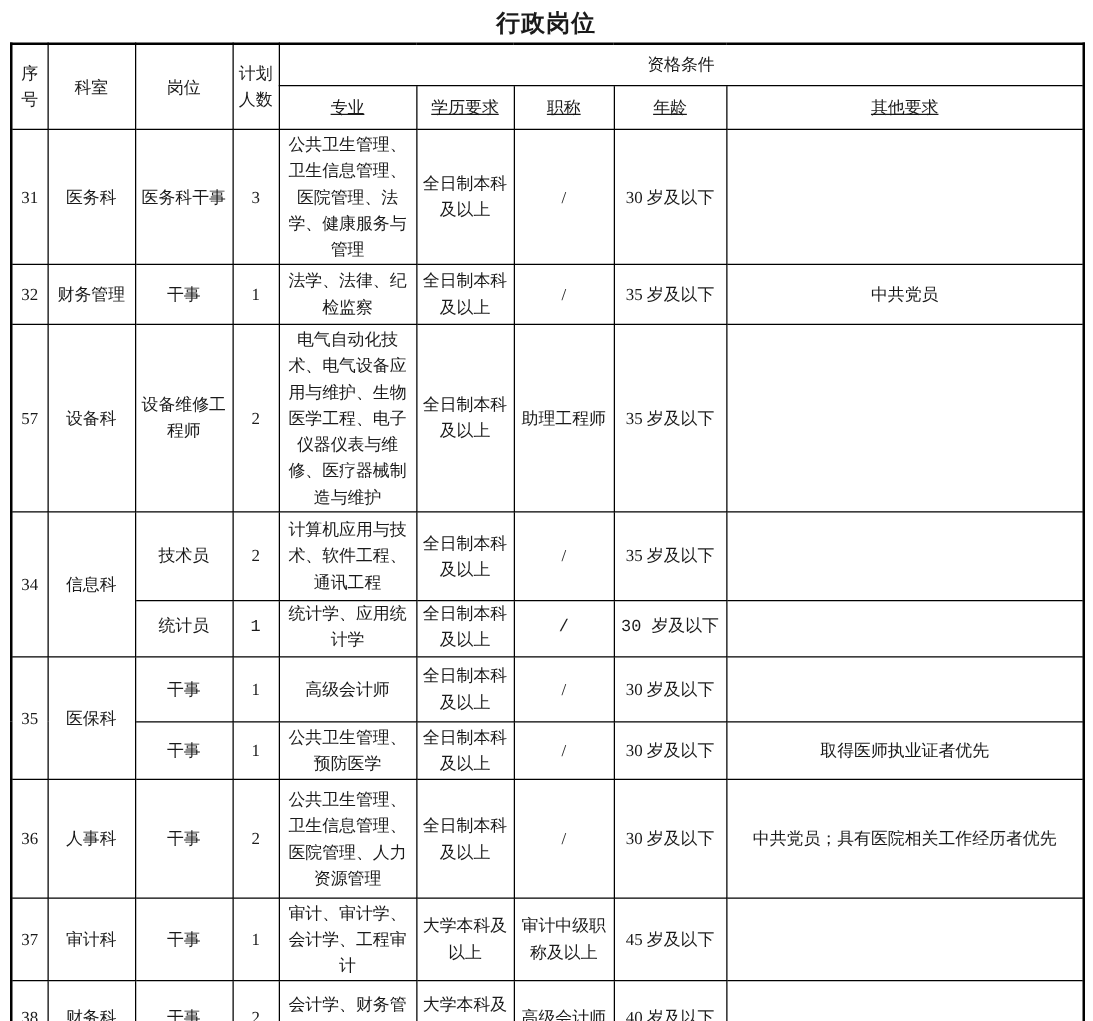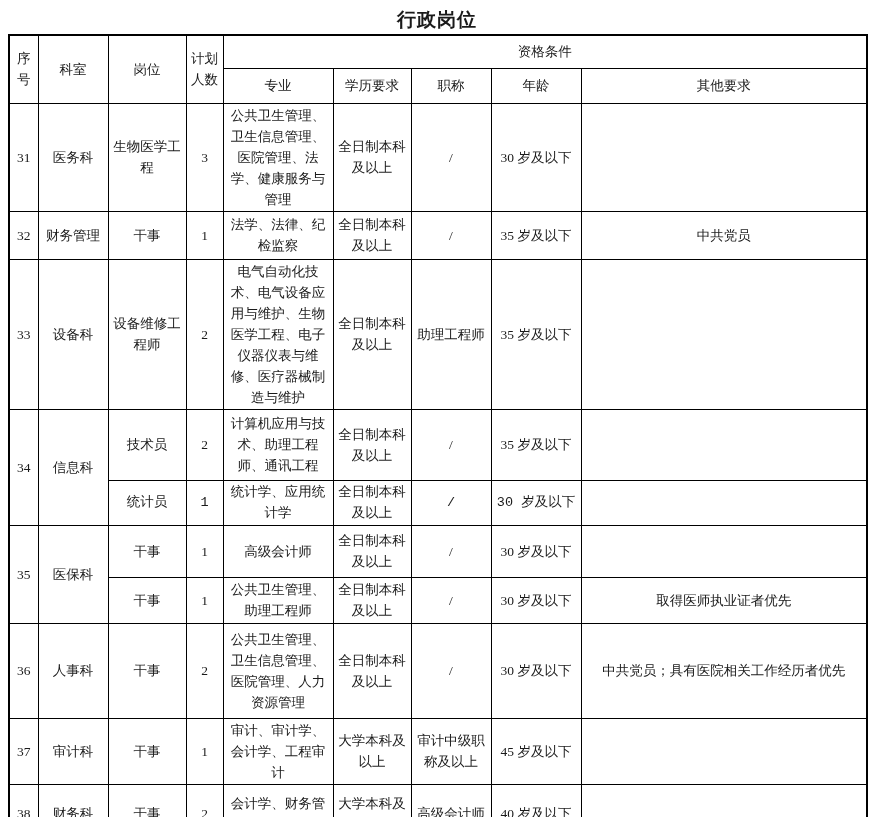--- a/index.html
+++ b/index.html
@@ -38,21 +38,21 @@
     text-align: center;
     vertical-align: middle;
     font-size: 13.5px;
     line-height: 21px;
     font-weight: normal;
     padding: 1px 2px;
     word-break: break-all;
     overflow: hidden;
   }
   tr.hdr1 { height: 33px; margin-left: 24px; }
-  tr.hdr2 { height: 35px; }
+  tr.hdr2 { height: 35px; text-decoration: underline; }
   tr.r31 { height: 87px; }
   tr.r32 { height: 48px; }
   tr.r33 { height: 145px; }
   tr.r34a { height: 71px; }
   tr.r34b { height: 43px; font-family: Liberation Mono, monospace; }
   tr.r35a { height: 52px; }
   tr.r35b { height: 46px; }
   tr.r36 { height: 95px; }
   tr.r37 { height: 55px; }
   tr.r38 { height: 60px; }
@@ -89,21 +89,21 @@
       <th>专业</th>
       <th>学历要求</th>
       <th>职称</th>
       <th>年龄</th>
       <th>其他要求</th>
     </tr>
 
     <tr class="r31">
       <td>31</td>
       <td>医务科</td>
-      <td>生物医学工程</td>
+      <td>医务科干事</td>
       <td>3</td>
       <td>公共卫生管理、卫生信息管理、医院管理、法学、健康服务与管理</td>
       <td>全日制本科及以上</td>
       <td>/</td>
       <td>30 岁及以下</td>
       <td></td>
     </tr>
 
     <tr class="r32">
       <td>32</td>
@@ -111,37 +111,37 @@
       <td>干事</td>
       <td>1</td>
       <td>法学、法律、纪检监察</td>
       <td>全日制本科及以上</td>
       <td>/</td>
       <td>35 岁及以下</td>
       <td>中共党员</td>
     </tr>
 
     <tr class="r33">
-      <td>33</td>
+      <td>57</td>
       <td>设备科</td>
       <td>设备维修工程师</td>
       <td>2</td>
       <td>电气自动化技术、电气设备应用与维护、生物医学工程、电子仪器仪表与维修、医疗器械制造与维护</td>
       <td>全日制本科及以上</td>
       <td>助理工程师</td>
       <td>35 岁及以下</td>
       <td></td>
     </tr>
 
     <tr class="r34a">
       <td rowspan="2">34</td>
       <td rowspan="2">信息科</td>
       <td>技术员</td>
       <td>2</td>
-      <td>计算机应用与技术、助理工程师、通讯工程</td>
+      <td>计算机应用与技术、软件工程、通讯工程</td>
       <td>全日制本科及以上</td>
       <td>/</td>
       <td>35 岁及以下</td>
       <td></td>
     </tr>
     <tr class="r34b">
       <td>统计员</td>
       <td>1</td>
       <td>统计学、应用统计学</td>
       <td>全日制本科及以上</td>
@@ -157,21 +157,21 @@
       <td>1</td>
       <td>高级会计师</td>
       <td>全日制本科及以上</td>
       <td>/</td>
       <td>30 岁及以下</td>
       <td></td>
     </tr>
     <tr class="r35b">
       <td>干事</td>
       <td>1</td>
-      <td>公共卫生管理、助理工程师</td>
+      <td>公共卫生管理、预防医学</td>
       <td>全日制本科及以上</td>
       <td>/</td>
       <td>30 岁及以下</td>
       <td>取得医师执业证者优先</td>
     </tr>
 
     <tr class="r36">
       <td>36</td>
       <td>人事科</td>
       <td>干事</td>

